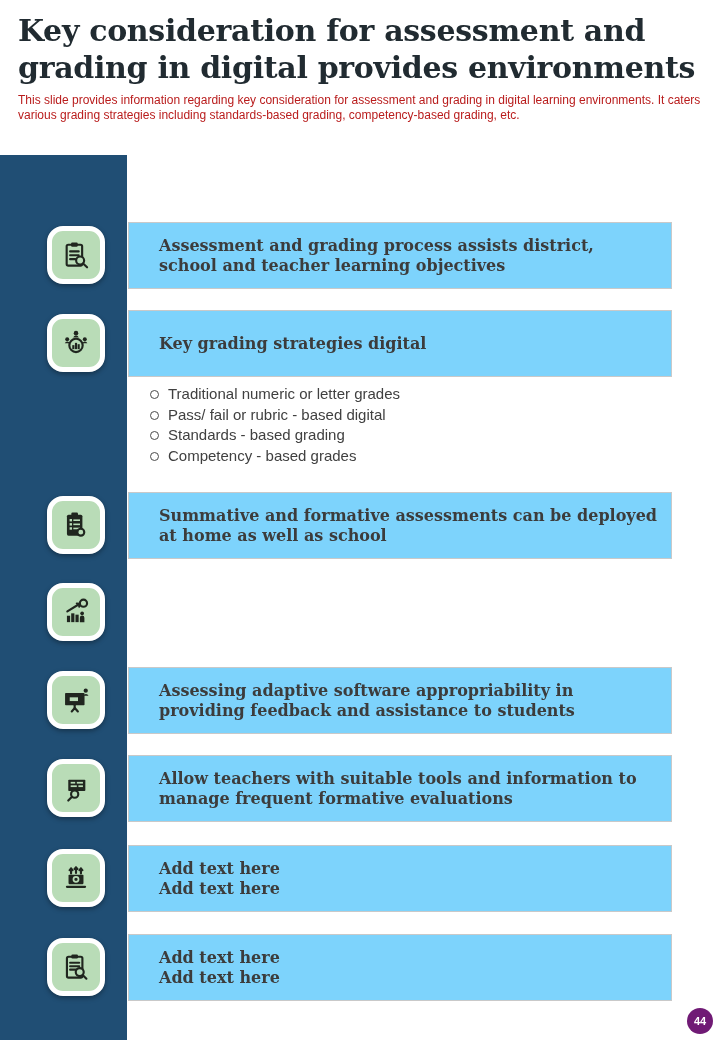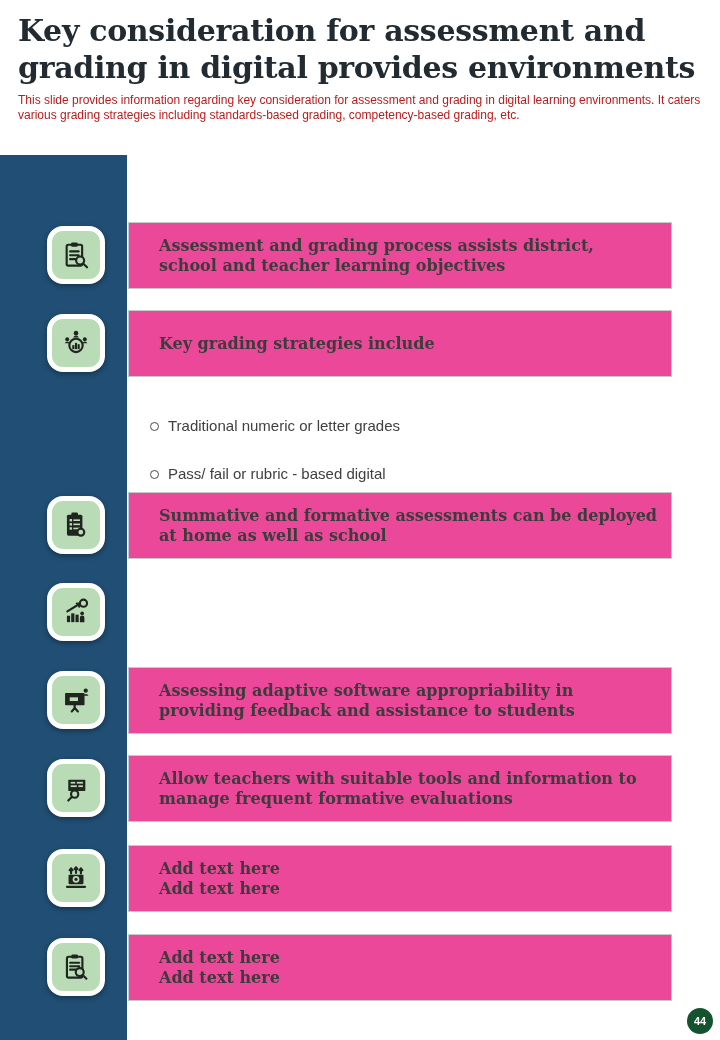--- a/index.html
+++ b/index.html
@@ -27,40 +27,40 @@
   }
   .glyph{width:32px;height:32px;}
   .st{fill:none;stroke:#20261F;stroke-width:1.6;stroke-linecap:round;stroke-linejoin:round;}
   .fl{fill:#20261F;stroke:none;}
   .grn{fill:#B9DCB7;}
   .grnf{fill:#B9DCB7;stroke:none;}
   .stg{fill:none;stroke:#B9DCB7;stroke-width:1.3;}
   
   .card{
     position:absolute;left:128px;width:544px;height:67px;box-sizing:border-box;
-    background:#ec4899;border:1px solid #C9C9C9;
+    background:#7dd3fc;border:1px solid #C9C9C9;
     display:flex;align-items:center;padding-left:30px;padding-right:14px;
   }
   .card .label{
     font-family:"DejaVu Serif",serif;font-weight:bold;color:#3C3C3C;
     font-size:16px;line-height:20px;max-width:500px;white-space:pre-line;
   }
   
   .bullets{position:absolute;left:150px;top:386px;width:510px;}
-  .bullet-item{display:flex;align-items:flex-start;margin-bottom:5px;margin-top:32px;}
+  .bullet-item{display:flex;align-items:flex-start;margin-bottom:5px;}
   .dot{
     flex:0 0 auto;width:7px;height:7px;border:1.5px solid #4a4a4a;border-radius:50%;
     margin:4px 9px 0 0;
   }
   .bullet-text{font-size:15px;line-height:14.5px;color:#404040;padding-top:1px;}
   
   .footer-note{position:absolute;left:128px;top:1016px;font-size:12px;color:#5a5a5a;}
   .page-badge{
     position:absolute;left:687px;top:1008px;width:26px;height:26px;border-radius:50%;
-    background:#14532d;color:#ffffff;font-size:11px;font-weight:bold;
+    background:#701a75;color:#ffffff;font-size:11px;font-weight:bold;
     display:flex;align-items:center;justify-content:center;
   }
 </style>
 </head>
 <body>
 
 <div class="slide">
 
   <div class="header">
     <div class="title">
@@ -171,31 +171,35 @@
       <circle cx="14.8" cy="15.8" r="3" class="st grn"></circle>
       <line x1="17" y1="18" x2="19.8" y2="20.8" class="st"></line>
     </svg>
   </div>
 
   <div class="card" style="top:222px">
     <span class="label">Assessment and grading process assists district, school and teacher learning objectives</span>
   </div>
 
   <div class="card" style="top:310px">
-    <span class="label">Key grading strategies include</span>
+    <span class="label">Key grading strategies digital</span>
   </div>
 
   <div class="bullets">
     <div class="bullet-item">
       <span class="dot"></span>
       <span class="bullet-text">Traditional numeric or letter grades</span>
     </div>
     <div class="bullet-item">
       <span class="dot"></span>
       <span class="bullet-text">Pass/ fail or rubric - based digital</span>
+    </div>
+    <div class="bullet-item">
+      <span class="dot"></span>
+      <span class="bullet-text">Standards - based grading</span>
     </div>
     <div class="bullet-item">
       <span class="dot"></span>
       <span class="bullet-text">Competency - based grades</span>
     </div>
   </div>
 
   <div class="card" style="top:492px">
     <span class="label">Summative and formative assessments can be deployed at home as well as school</span>
   </div>

